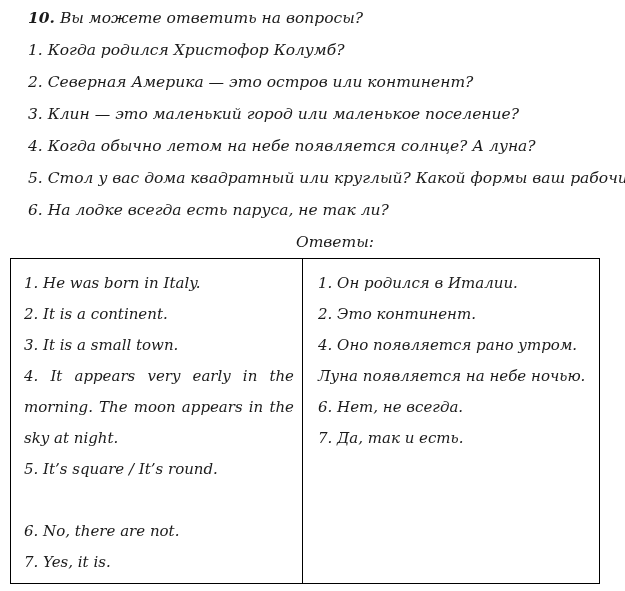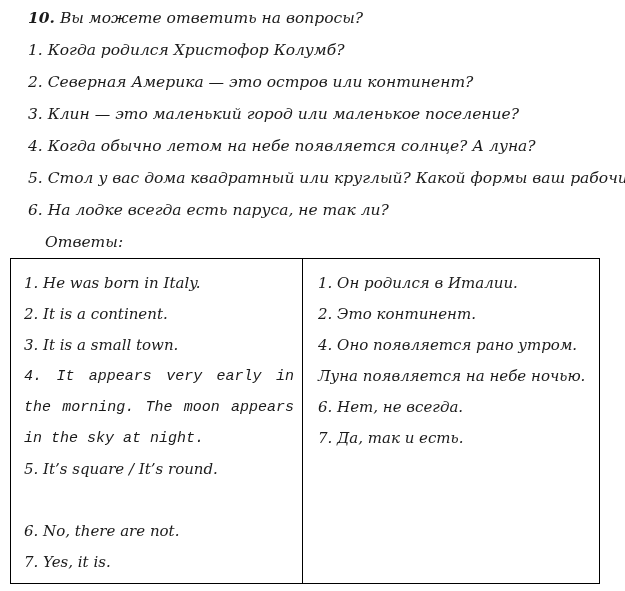--- a/index.html
+++ b/index.html
@@ -31,20 +31,21 @@
   }
   .q-line .num-bold {
     font-weight: bold;
   }
   .answers-label {
     margin-left: 45px;
     font-style: italic;
     font-size: 15.5px;
     line-height: 20px;
     height: 20px;
+    text-align: center;
   }
   .answers-table {
     margin-left: 10px;
     margin-top: 6px;
     width: 590px;
     border: 1.5px solid #000000;
     display: flex;
     box-sizing: border-box;
     background: #ffffff;
   }
@@ -61,21 +62,20 @@
   .col-ru {
     flex: 1;
     padding-left: 15px;
   }
   .ans-line {
     min-height: 31px;
     line-height: 31px;
   }
   .ans-line.wrap-justify {
     text-align: justify;
-    font-family: Liberation Mono, monospace;
   }
 </style>
 </head>
 <body>
 
 <div class="content">
 
   <div class="questions">
     <div class="q-line">
       <span class="num-bold">10.</span>

